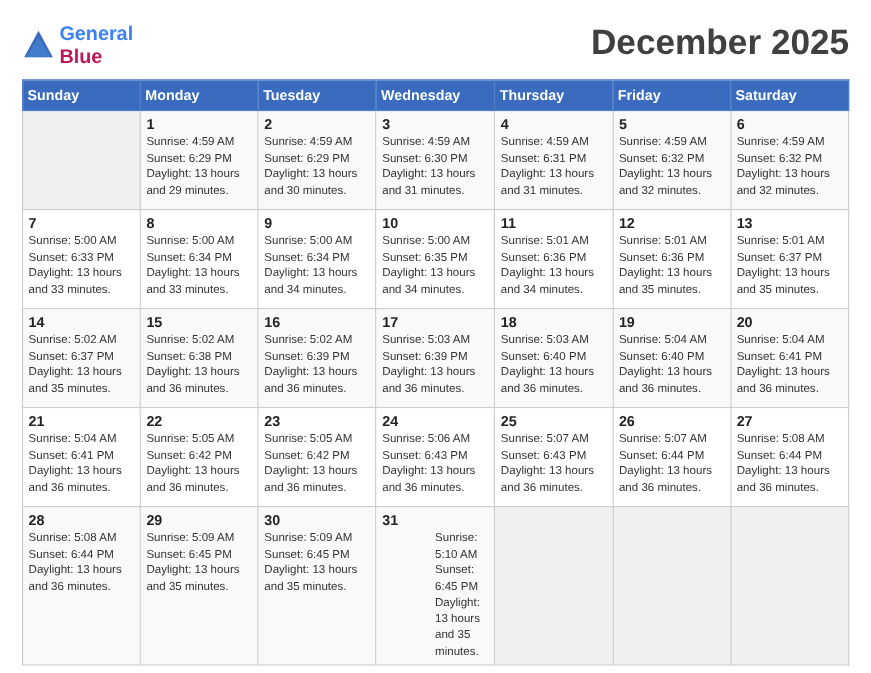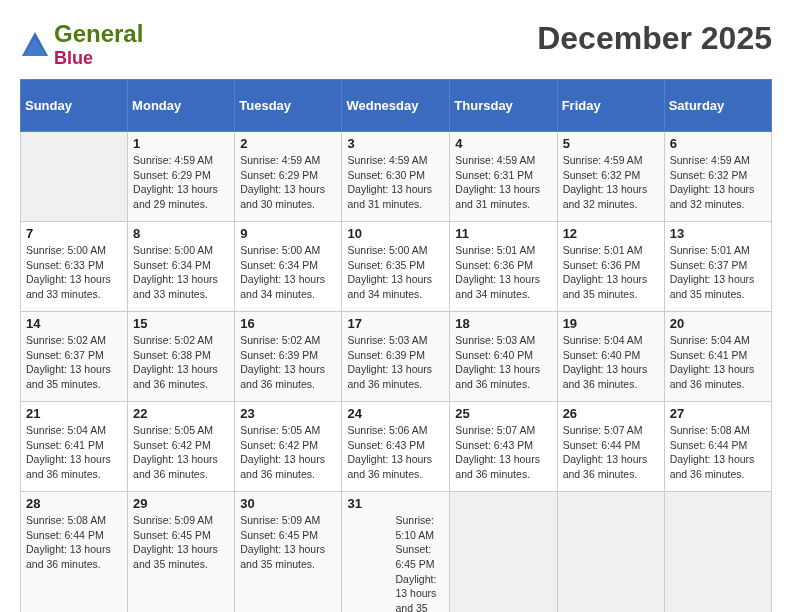--- a/index.html
+++ b/index.html
@@ -14,23 +14,23 @@
       display: flex;
       justify-content: space-between;
       align-items: flex-start;
       margin-bottom: 10px;
     }
     .logo {
       display: flex;
       align-items: center;
     }
     .logo-text-general {
-      font-size: 24px;
-      font-weight: bold;
-      color: #4d7c0f;
+      font-size: 18px;
+      font-weight: bold;
+      color: #3b82f6;
     }
     .logo-text-blue {
       font-size: 18px;
       font-weight: bold;
       color: #be185d;
     }
     .logo-icon {
       width: 30px;
       height: 30px;
       margin-right: 4px;
@@ -48,21 +48,21 @@
       color: #555;
     }
     table {
       width: 100%;
       border-collapse: collapse;
       font-size: 11px;
     }
     thead tr th {
       background-color: #3a6bbf;
       color: #fff;
-      padding: 18px 4px;
+      padding: 6px 4px;
       text-align: left;
       font-size: 13px;
       font-weight: bold;
       border: 1px solid #5580cc;
     }
     tbody tr td {
       border: 1px solid #ccc;
       vertical-align: top;
       padding: 4px 5px;
       height: 90px;

